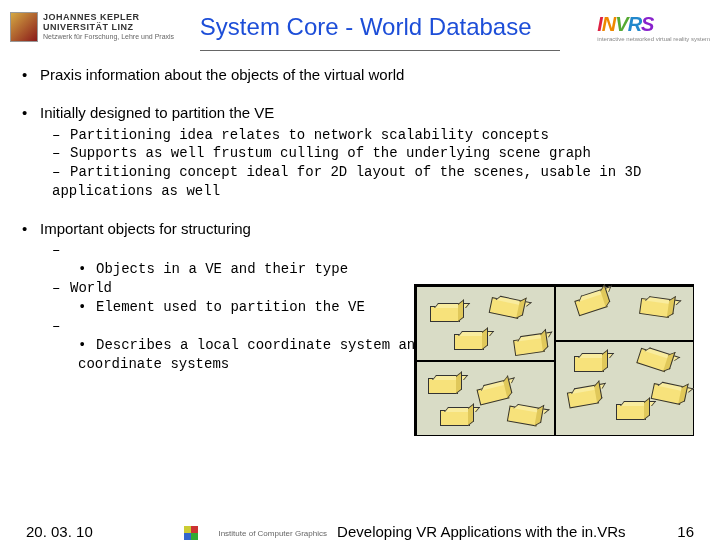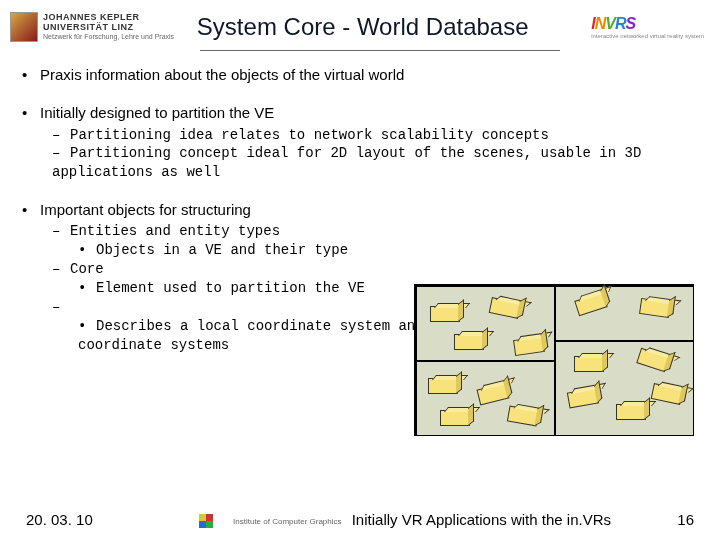--- a/index.html
+++ b/index.html
@@ -9,21 +9,21 @@
     background: #ffffff;
     font-family: Arial, Helvetica, sans-serif;
     color: #000;
     position: relative;
     overflow: hidden;
   }
   .header {
     display: flex;
     align-items: center;
     justify-content: space-between;
-    padding: 4px 16px 0 10px;
+    padding: 4px 10px 0 10px;
     height: 50px;
   }
   .logo-left {
     display: flex;
     align-items: center;
     gap: 5px;
     font-size: 8px;
     color: #555;
   }
   .logo-left .crest {
@@ -31,27 +31,27 @@
     background: linear-gradient(135deg, #d4a843 0%, #8a1a1a 100%);
     border: 1px solid #999;
   }
   .logo-left .jku-text { 
     line-height: 1.1;
   }
   .jku-strong { font-weight: bold; letter-spacing: 0.5px; font-size: 9px; color:#333 }
   .jku-sub { font-size: 7px; color:#666; }
   .title {
     font-size: 24px;
-    color: #0f172a;
+    color: #1d4ed8;
     text-align: center;
     flex: 1;
     margin-left: -40px;
   }
   .logo-right {
-    font-size: 16px;
+    font-size: 20px;
     font-weight: bold;
     font-style: italic;
     letter-spacing: -1px;
   }
   .logo-right .i1 { color: #d24; }
   .logo-right .n  { color: #e80; }
   .logo-right .v  { color: #5a3; }
   .logo-right .r  { color: #28c; }
   .logo-right .s  { color: #82c; }
   .logo-right-sub { font-size:6px; color:#888; font-weight:normal; font-style:normal; letter-spacing:0; display:block;}
@@ -117,21 +117,21 @@
     width:5px; height:16px;
     background:#e0c85a;
     border:1px solid #333;
     border-left:none;
     transform: skewY(-38deg);
     transform-origin: top left;
   }
 
   .footer {
     position: absolute;
-    bottom: 12px;
+    bottom: 0;
     left: 0; right: 0;
     display: flex;
     align-items: center;
     padding: 0 26px;
     font-size: 15px;
   }
   .footer-center {
     flex:1;
     text-align:center;
     margin-left: 40px;
@@ -164,31 +164,32 @@
   </div>
 </div>
 <div class="title-underline"></div>
 
 <div class="content">
   <ul class="top">
     <li><span>Praxis information about the objects of the virtual world</span></li>
     <li><span>Initially designed to partition the VE</span>
       <ul class="sub">
         <li><span>Partitioning idea relates to network scalability concepts</span></li>
+        <li><span>Supports as well frustum culling of the underlying scene graph</span></li>
         <li><span>Partitioning concept ideal for 2D layout of the scenes, usable in 3D applications as well</span></li>
       </ul>
     </li>
     <li><span>Important objects for structuring</span>
       <ul class="sub">
-        <li><span>Entities and entity types</span>
+        <li>
           <ul class="subsub">
               <li><span>Objects in a VE and their type</span></li>
             </ul>
         </li>
-        <li><span>Core</span>
+        <li><span>World</span>
           <ul class="subsub">
               <li><span>Element used to partition the VE</span></li>
             </ul>
         </li>
         <li>
           <ul class="subsub">
               <li><span>Describes a local coordinate system and the layout of several coordinate systems</span></li>
             </ul>
         </li>
       </ul>
@@ -222,16 +223,16 @@
   <div class="box3d" style="left:236px;top:100px;transform:rotate(12deg)"></div>
 </div>
 
 <div class="footer">
   <span>20. 03. 10</span>
   <span class="footer-center">
     <span class="cg-logo">
       <span class="sq"></span>
       <span>Institute of Computer Graphics</span>
     </span>
-    <span>Initially VR Applications with the in.VRs</span>
+    <span>Developing VR Applications with the in.VRs</span>
   </span>
   <span>16</span>
 </div>
 
 </body></html>

